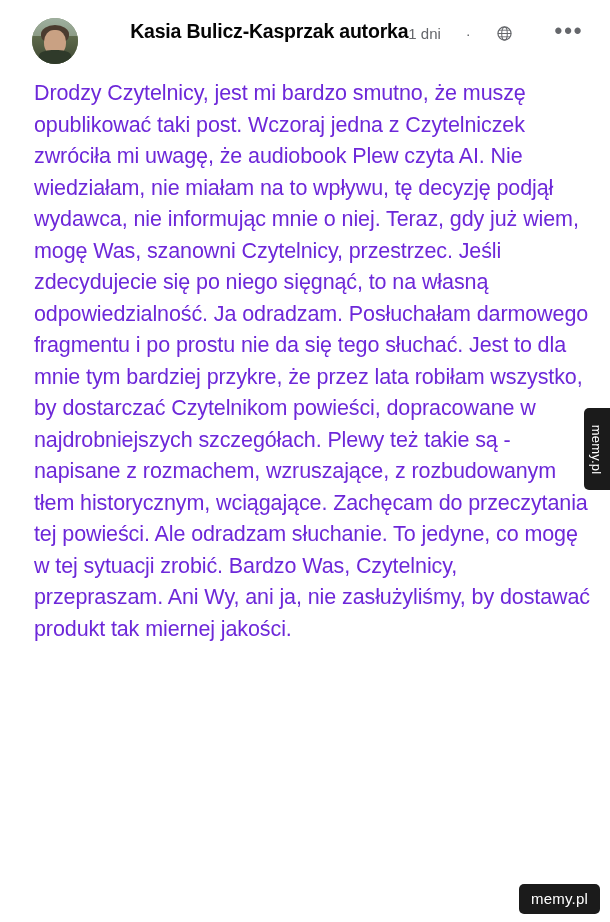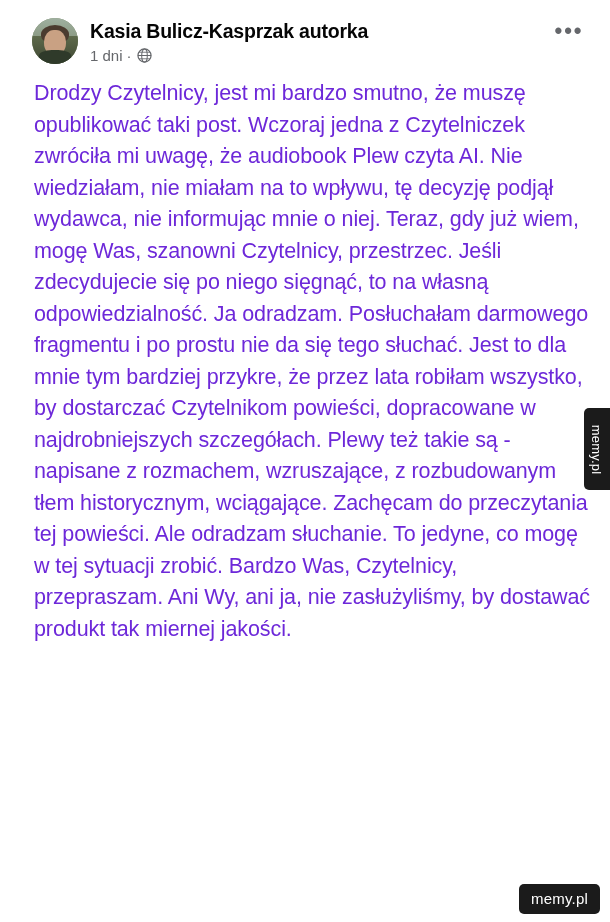--- a/index.html
+++ b/index.html
@@ -75,22 +75,22 @@
     bottom: 0;
     width: 32px;
     height: 14px;
     border-radius: 40% 40% 0 0;
     background: #2f3a2a;
   }
 
   .header-text {
     margin-left: 12px;
     display: flex;
-    flex-direction: column;
-    justify-content: flex-start;
+    flex-direction: row;
+    justify-content: center;
     padding-top: 2px;
     flex: 1 1 auto;
   }
 
   .author-line {
     font-size: 19.5px;
     font-weight: bold;
     letter-spacing: -0.2px;
     line-height: 22px;
     color: #050505;
@@ -100,20 +100,21 @@
     font-weight: bold;
   }
 
   .meta-line {
     display: flex;
     align-items: center;
     margin-top: 5px;
     font-size: 15px;
     color: #65676b;
     line-height: 17px;
+    gap: 21px;
   }
   .meta-sep {
     margin: 0 4px;
   }
   .globe-icon {
     display: inline-block;
     width: 15px;
     height: 15px;
     position: relative;
     margin-left: 1px;

